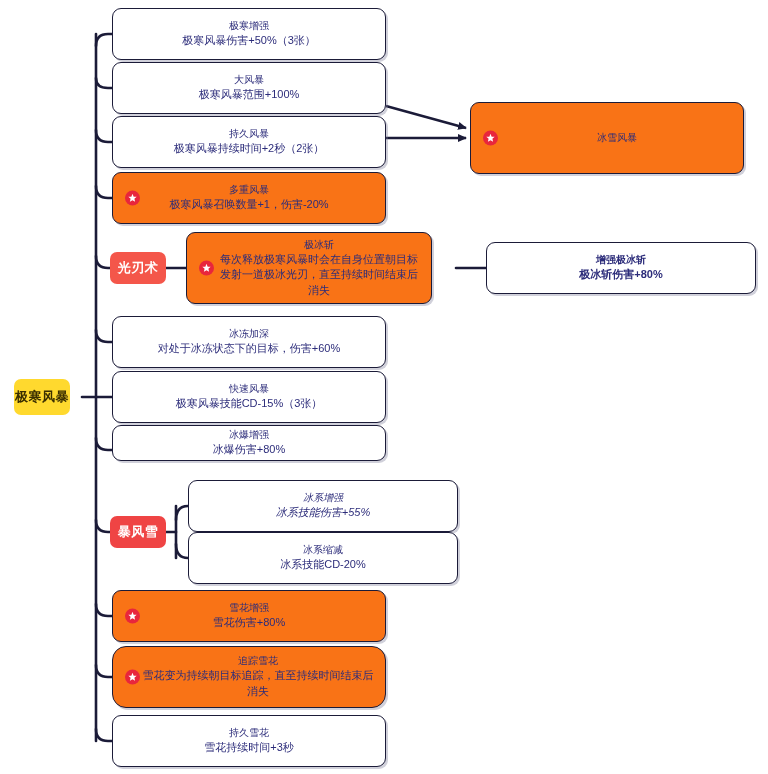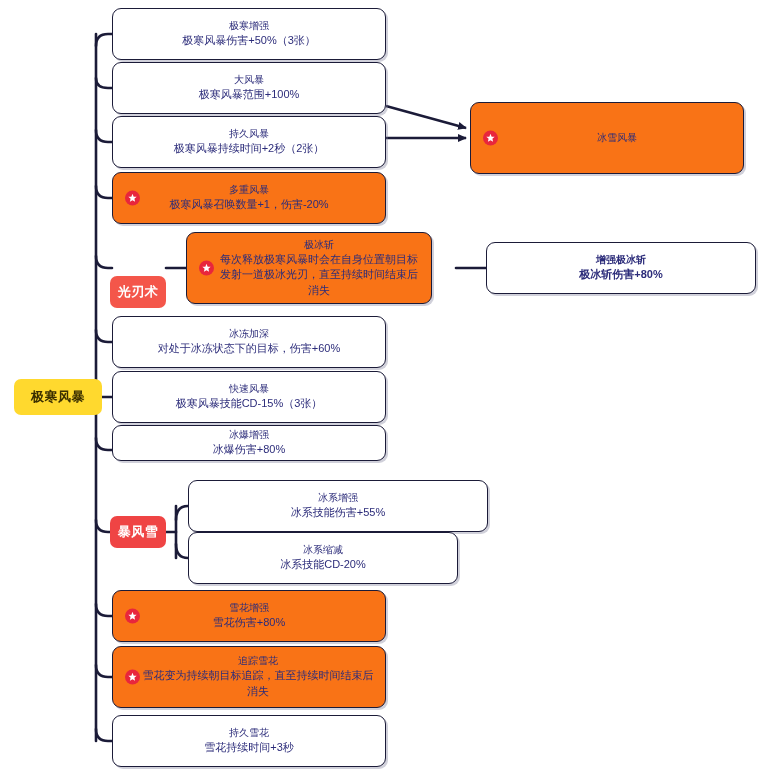--- a/index.html
+++ b/index.html
@@ -104,25 +104,25 @@
       <path d="M176,544 Q176,558 188,558"></path>
       <path d="M176,506 L176,558"></path>
     </g>
 
     <g fill="none" stroke="#1b1b38" stroke-width="2.4">
       <path d="M386,106 L466,128" marker-end="url(#arrow)"></path>
       <path d="M386,138 L466,138" marker-end="url(#arrow)"></path>
     </g>
   </svg>
 
-  <div class="pill root" style="left:14px;top:379px;width:88px;height:36px;">
+  <div class="pill root" style="left:14px;top:379px;width:56px;height:36px;">
     <span>极寒风暴</span>
   </div>
 
-  <div class="pill red" style="left:110px;top:252px;width:56px;height:32px;margin-top:24px;">
+  <div class="pill red" style="left:110px;top:252px;width:56px;height:32px;">
     <span>光刃术</span>
   </div>
 
   <div class="pill purple" style="left:110px;top:516px;width:56px;height:32px;">
     <span>暴风雪</span>
   </div>
 
   <div class="node" style="left:112px;top:8px;width:274px;height:52px;">
     <div class="body">
       <span class="ttl">极寒增强</span>
@@ -200,21 +200,21 @@
     </div>
   </div>
 
   <div class="node" style="left:112px;top:425px;width:274px;height:36px;">
     <div class="body">
       <span class="ttl">冰爆增强</span>
       <span class="dsc">冰爆伤害+80%</span>
     </div>
   </div>
 
-  <div class="node" style="left:188px;top:480px;width:300px;height:52px;">
+  <div class="node" style="left:188px;top:480px;width:270px;height:52px;font-style:italic;">
     <div class="body">
       <span class="ttl">冰系增强</span>
       <span class="dsc">冰系技能伤害+55%</span>
     </div>
   </div>
 
   <div class="node" style="left:188px;top:532px;width:270px;height:52px;">
     <div class="body">
       <span class="ttl">冰系缩减</span>
       <span class="dsc">冰系技能CD-20%</span>
@@ -226,21 +226,21 @@
       <svg width="9" height="9" viewBox="0 0 10 10">
           <path d="M5 0.4 L6.3 3.5 L9.6 3.7 L7.1 5.9 L7.9 9.2 L5 7.4 L2.1 9.2 L2.9 5.9 L0.4 3.7 L3.7 3.5 Z" fill="#ffffff"></path>
         </svg>
     </span>
     <div class="body">
       <span class="ttl">雪花增强</span>
       <span class="dsc">雪花伤害+80%</span>
     </div>
   </div>
 
-  <div class="node hl" style="left:112px;top:646px;width:274px;height:62px;">
+  <div class="node hl" style="left:112px;top:646px;width:274px;height:62px;border-radius:14px;">
     <span class="star">
       <svg width="9" height="9" viewBox="0 0 10 10">
           <path d="M5 0.4 L6.3 3.5 L9.6 3.7 L7.1 5.9 L7.9 9.2 L5 7.4 L2.1 9.2 L2.9 5.9 L0.4 3.7 L3.7 3.5 Z" fill="#ffffff"></path>
         </svg>
     </span>
     <div class="body" style="padding-left:18px;">
       <span class="ttl">追踪雪花</span>
       <span class="dsc">雪花变为持续朝目标追踪，直至持续时间结束后消失</span>
     </div>
   </div>

